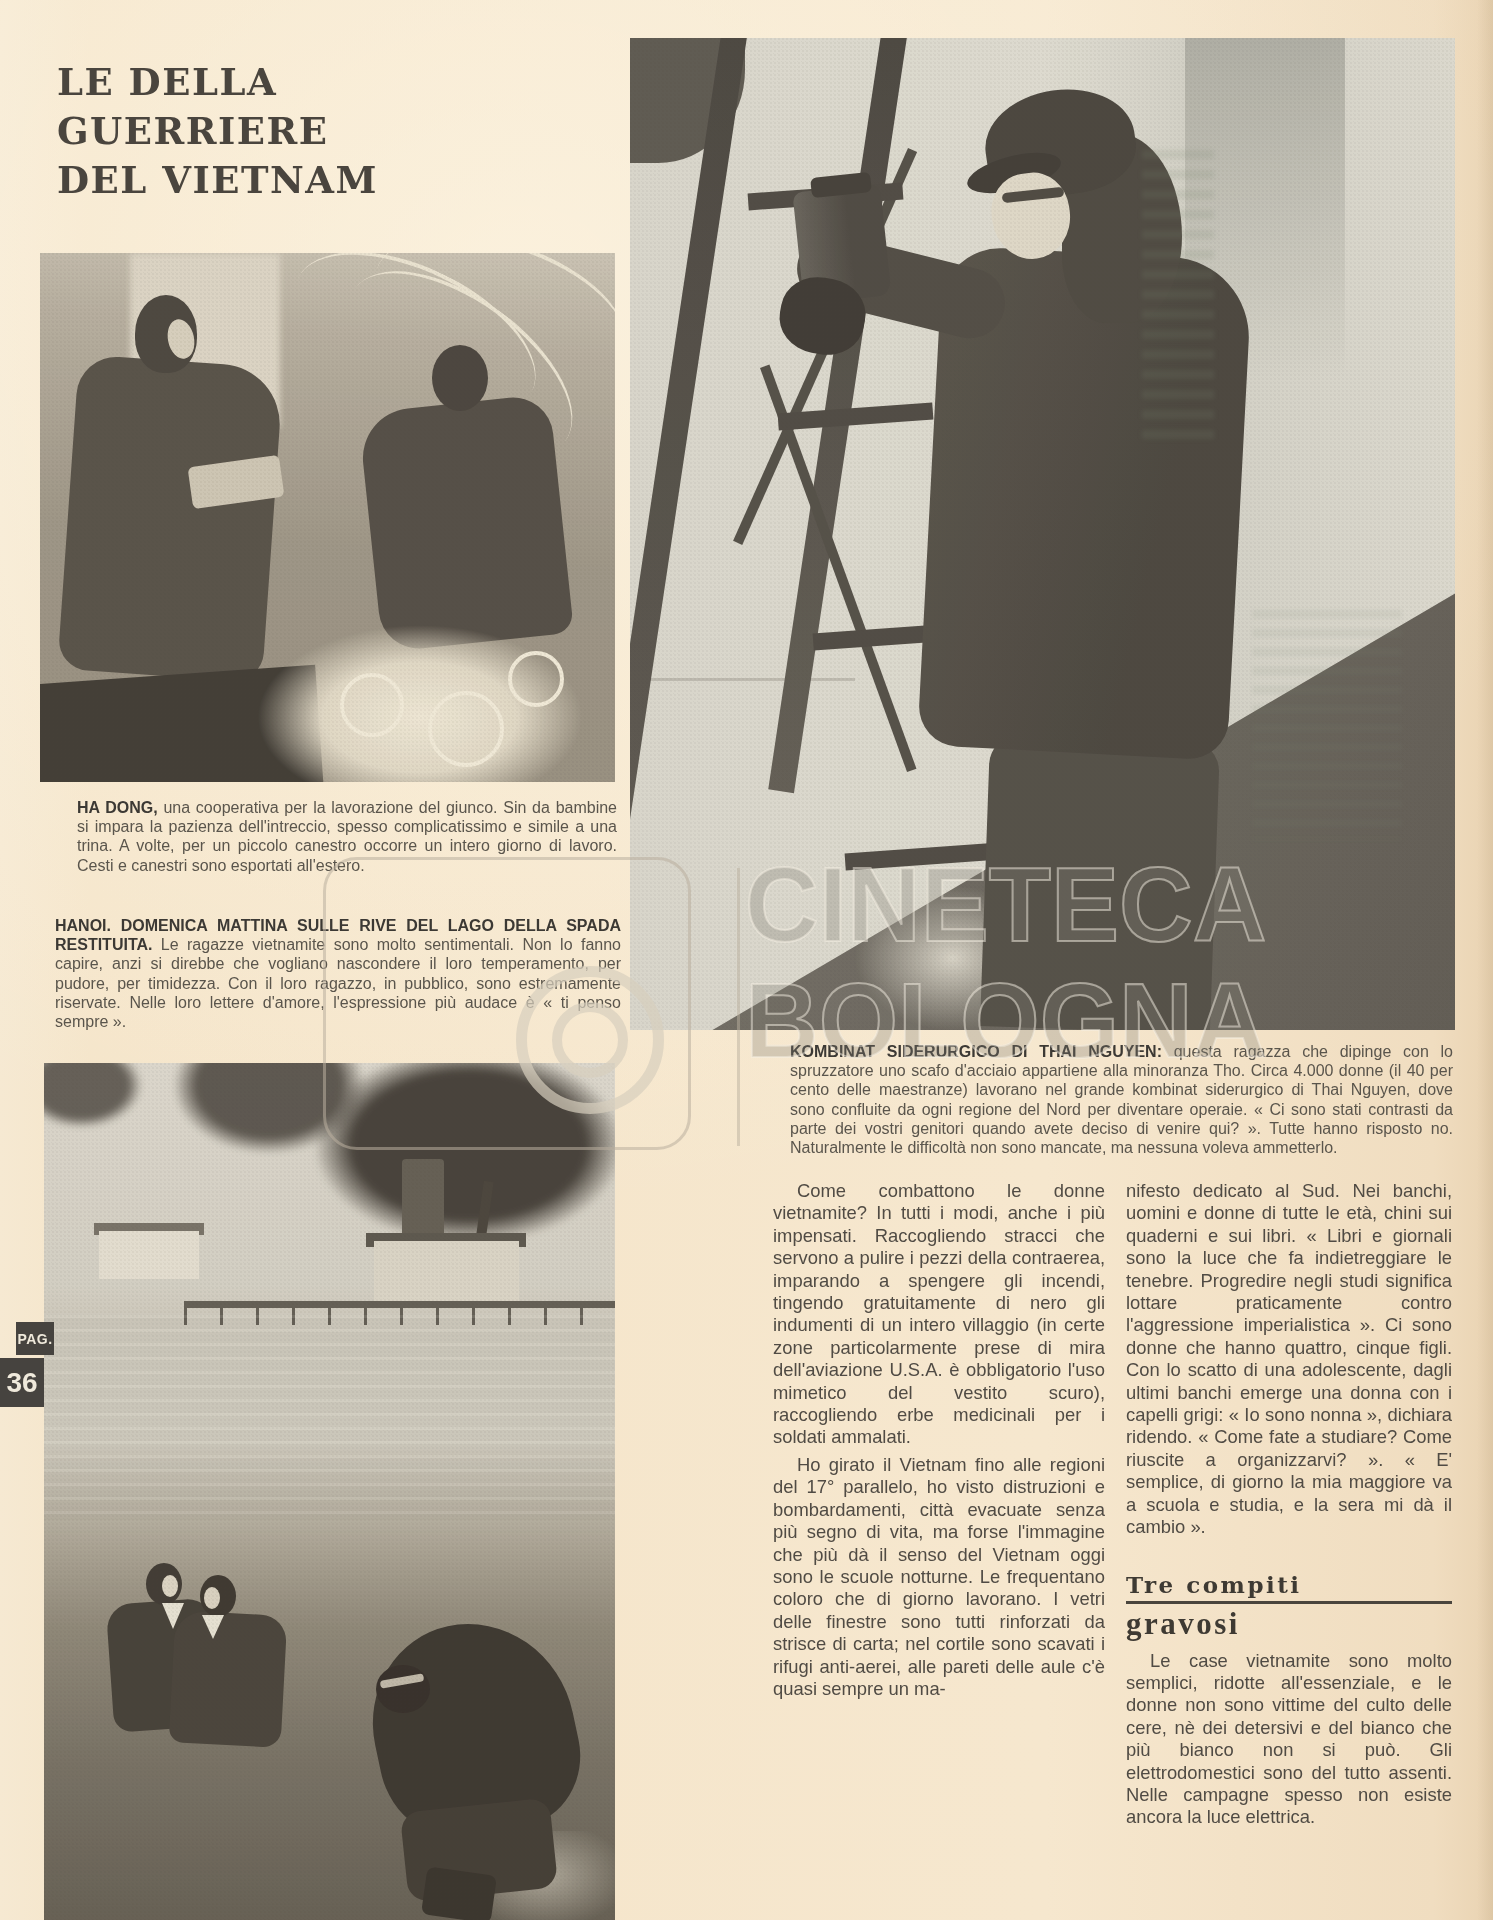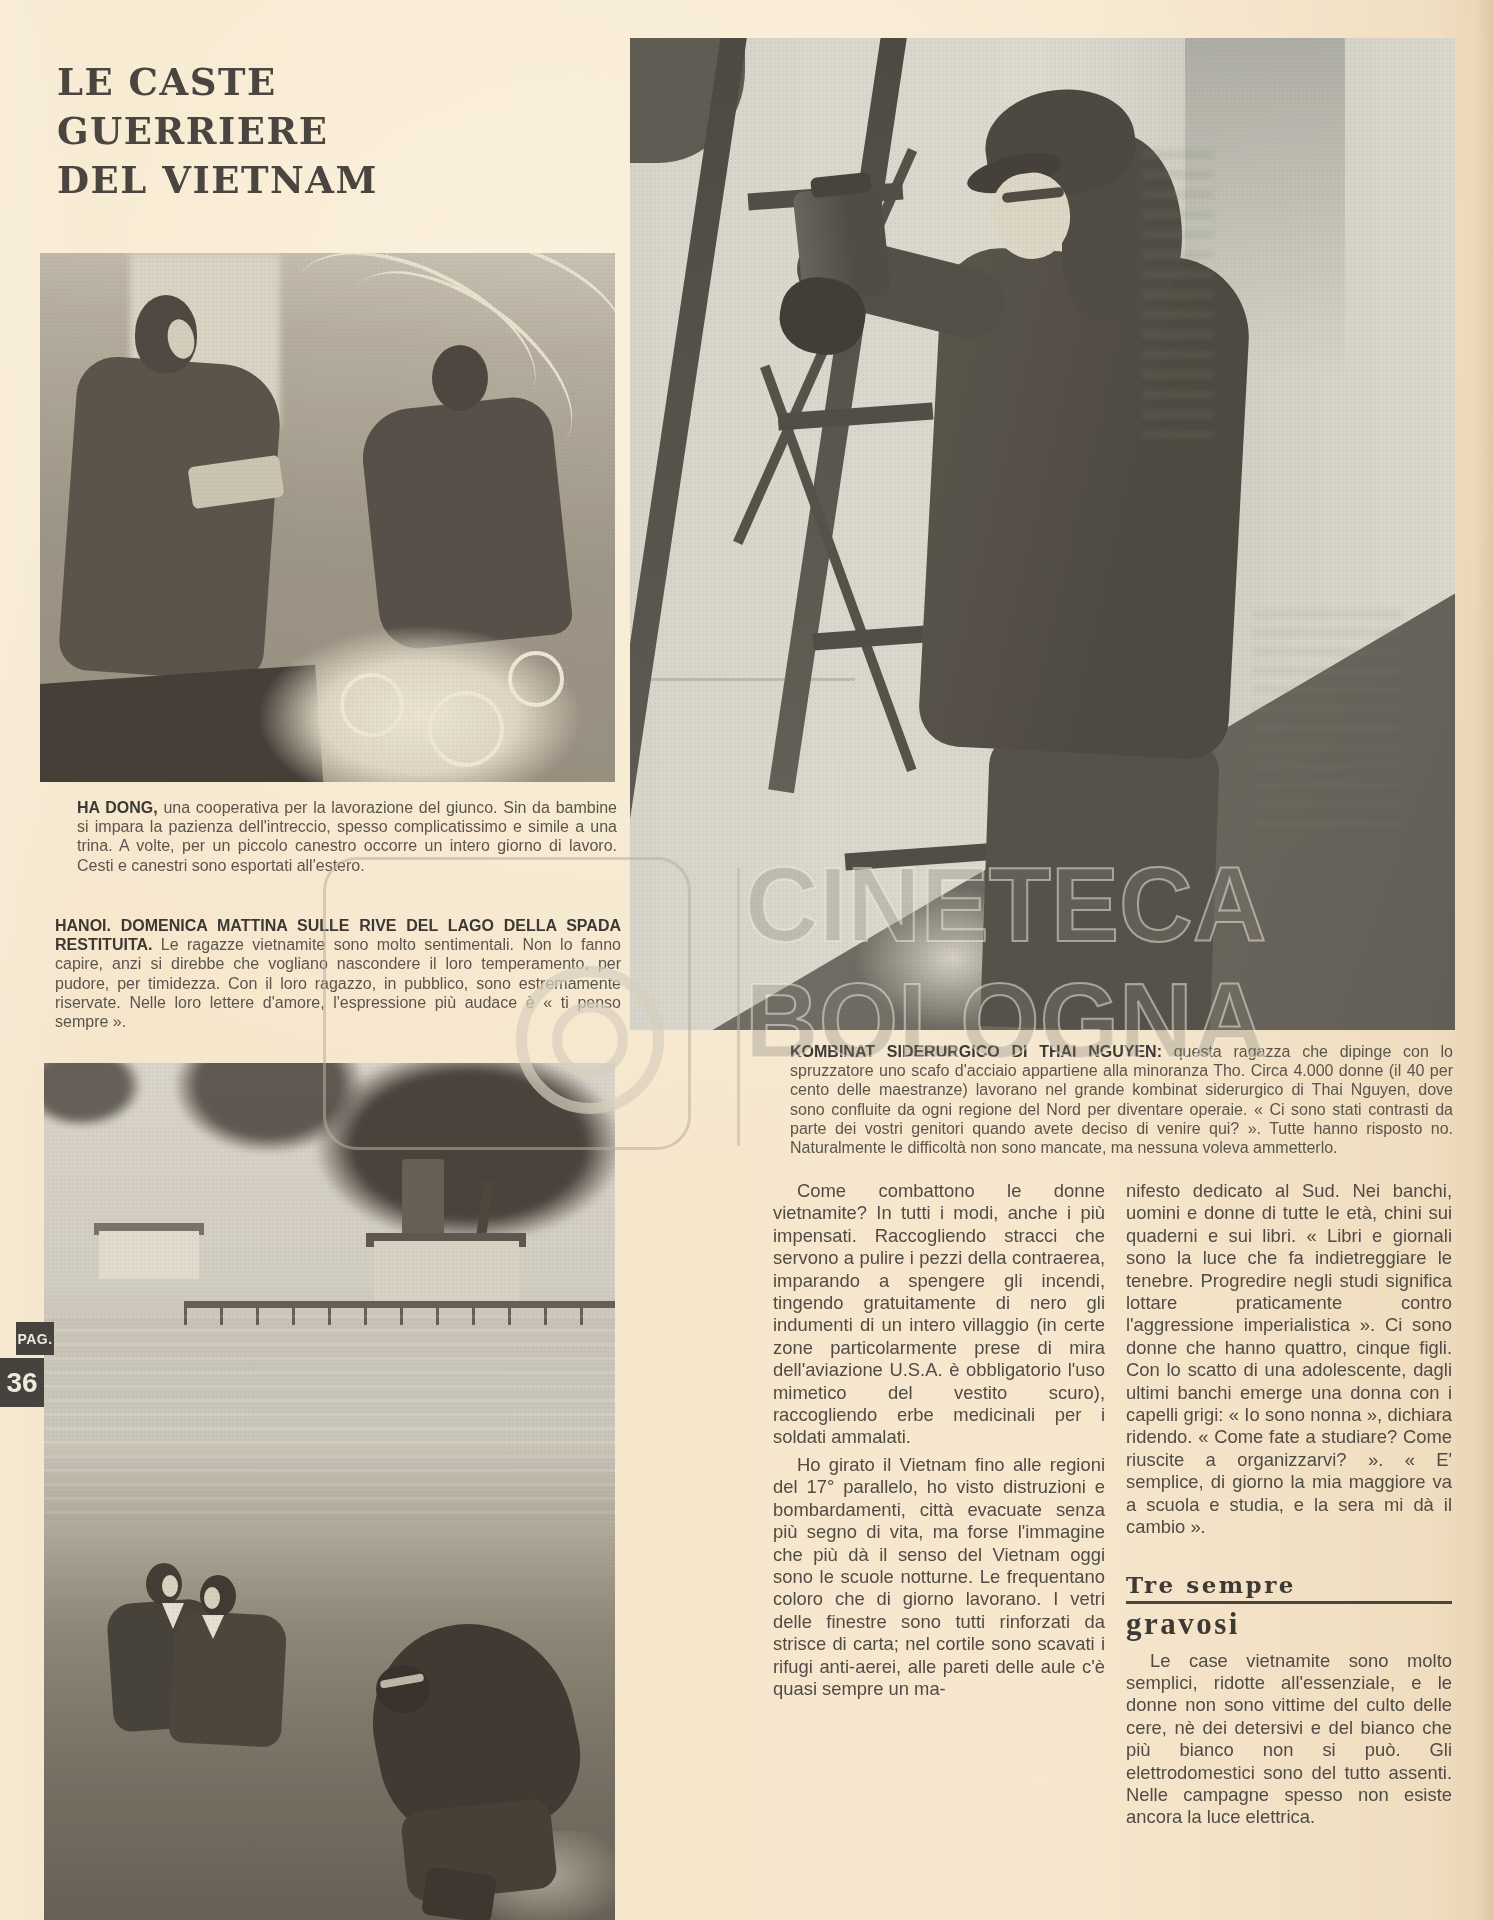--- a/index.html
+++ b/index.html
@@ -163,21 +163,21 @@
   
   #edge{right:0;top:0;width:16px;height:100%;
     background:linear-gradient(90deg,rgba(0,0,0,0),rgba(120,90,50,0.10));z-index:9;}
 </style>
 </head>
 <body>
 
 <div id="page">
 
   <div id="title" class="abs">
-    <div>LE CASTE</div>
+    <div>LE DELLA</div>
     <div>GUERRIERE</div>
     <div>DEL VIETNAM</div>
   </div>
 
   <div id="photo-weaving" class="abs photo">
     <div class="s p1-light"></div>
     <div class="s p1-cane p1-c1"></div>
     <div class="s p1-cane p1-c2"></div>
     <div class="s p1-cane p1-c3"></div>
     <div class="s p1-w1-body"></div>
@@ -277,21 +277,21 @@
     <span>36</span>
   </div>
 
   <div id="col1" class="abs col">
     <p class="ind">Come combattono le donne vietnamite? In tutti i modi, anche i più impensati. Raccogliendo stracci che servono a pulire i pezzi della contraerea, imparando a spengere gli incendi, tingendo gratuitamente di nero gli indumenti di un intero villaggio (in certe zone particolarmente prese di mira dell'aviazione U.S.A. è obbligatorio l'uso mimetico del vestito scuro), raccogliendo erbe medicinali per i soldati ammalati.</p>
     <p class="ind">Ho girato il Vietnam fino alle regioni del 17° parallelo, ho visto distruzioni e bombardamenti, città evacuate senza più segno di vita, ma forse l'immagine che più dà il senso del Vietnam oggi sono le scuole notturne. Le frequentano coloro che di giorno lavorano. I vetri delle finestre sono tutti rinforzati da strisce di carta; nel cortile sono scavati i rifugi anti-aerei, alle pareti delle aule c'è quasi sempre un ma-</p>
   </div>
 
   <div id="col2" class="abs col">
     <p>nifesto dedicato al Sud. Nei banchi, uomini e donne di tutte le età, chini sui quaderni e sui libri. « Libri e giornali sono la luce che fa indietreggiare le tenebre. Progredire negli studi significa lottare praticamente contro l'aggressione imperialistica ». Ci sono donne che hanno quattro, cinque figli. Con lo scatto di una adolescente, dagli ultimi banchi emerge una donna con i capelli grigi: « Io sono nonna », dichiara ridendo. « Come fate a studiare? Come riuscite a organizzarvi? ». « E' semplice, di giorno la mia maggiore va a scuola e studia, e la sera mi dà il cambio ».</p>
-    <div class="subhead">Tre sempre</div>
+    <div class="subhead">Tre compiti</div>
     <div class="subrule"></div>
     <div class="subhead2">gravosi</div>
     <p class="ind after-head">Le case vietnamite sono molto semplici, ridotte all'essenziale, e le donne non sono vittime del culto delle cere, nè dei detersivi e del bianco che più bianco non si può. Gli elettrodomestici sono del tutto assenti. Nelle campagne spesso non esiste ancora la luce elettrica.</p>
   </div>
 
   <div id="wm-rect" class="abs wm"></div>
   <div id="wm-vline" class="abs wm"></div>
   <div id="wm-ring-outer" class="abs wm wm-ring"></div>
   <div id="wm-ring-inner" class="abs wm wm-ring"></div>
   <div id="wm-line1" class="abs wm wm-text">CINETECA</div>

